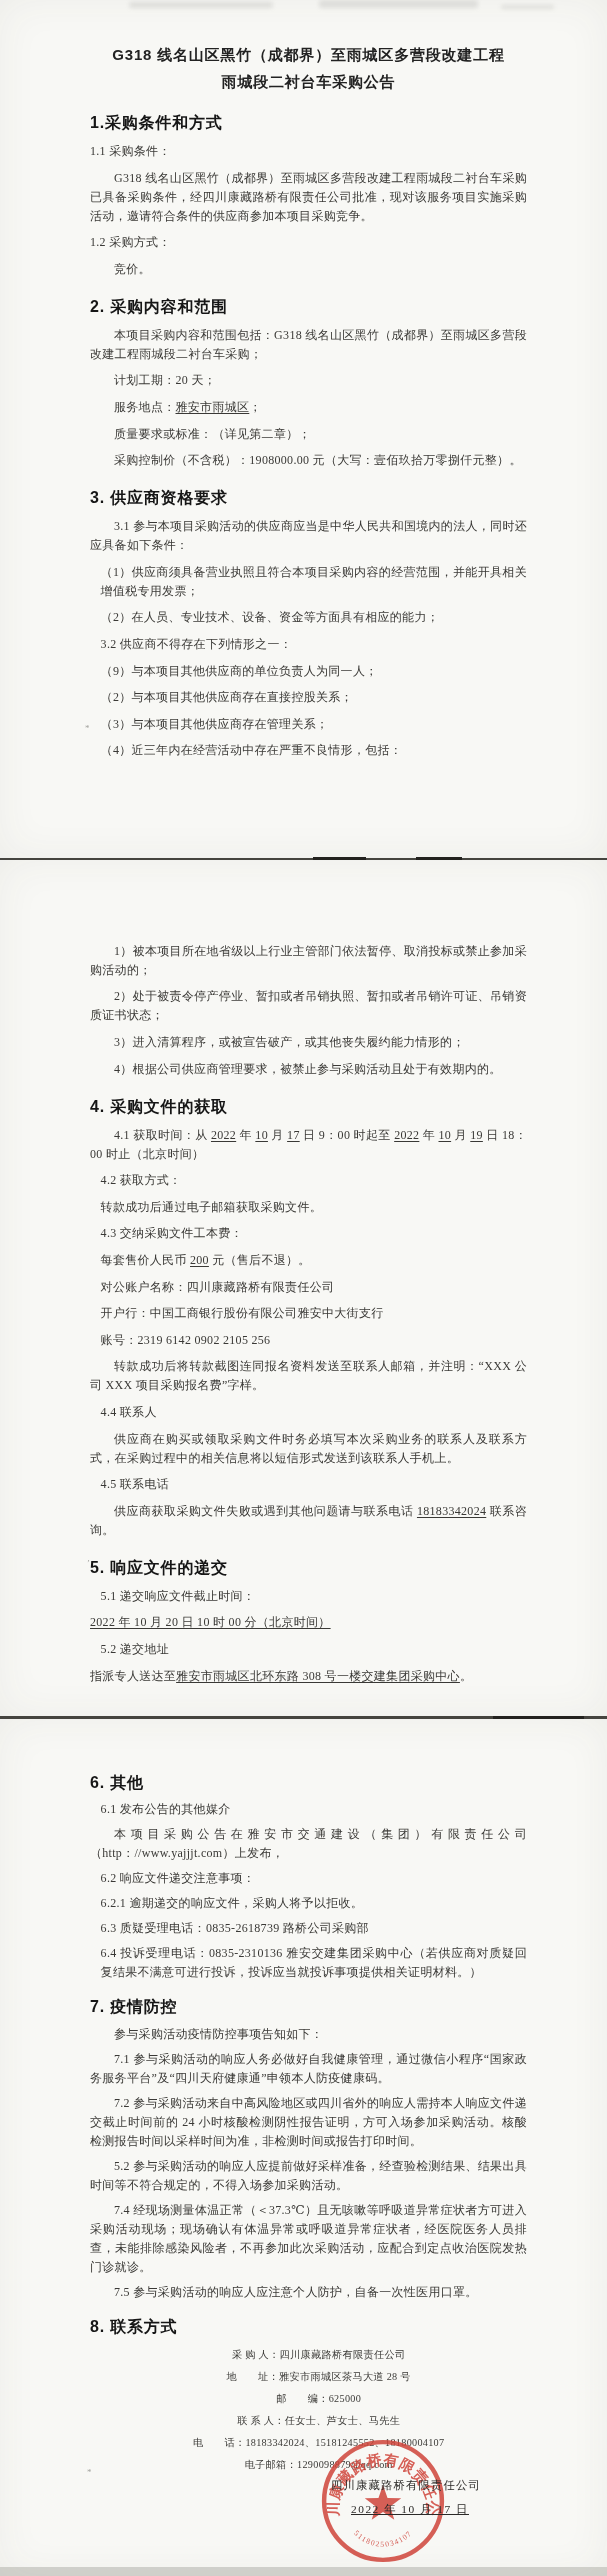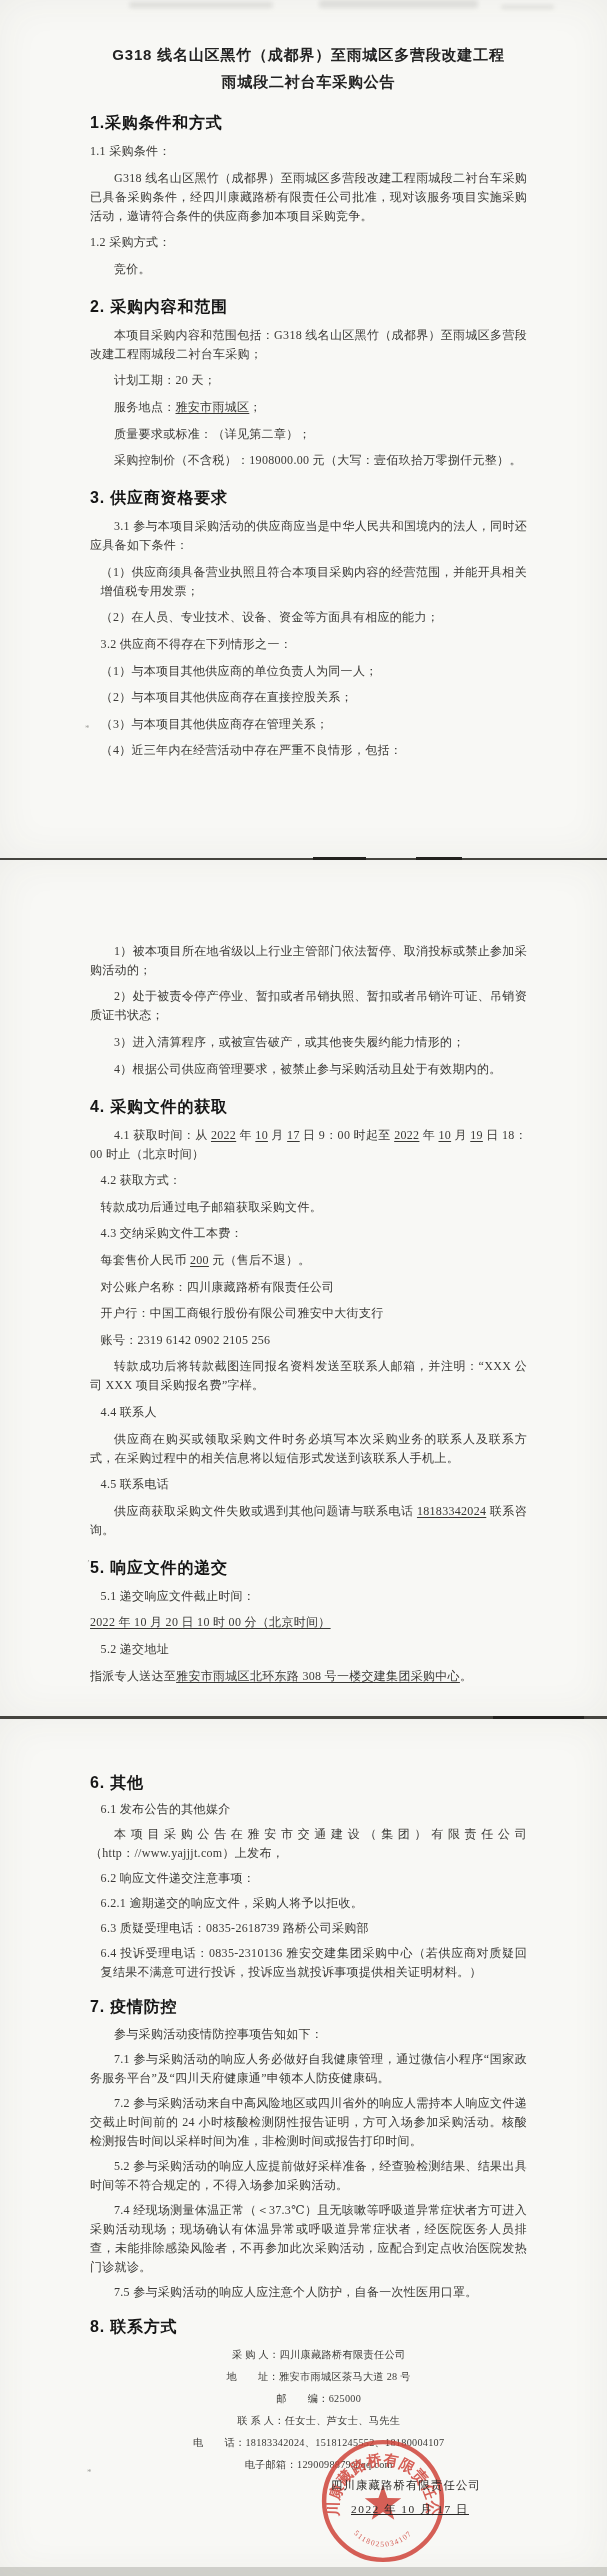--- a/index.html
+++ b/index.html
@@ -78,21 +78,21 @@
     <p class="p ind">计划工期：20 天；</p>
     <p class="p ind"><span>服务地点：</span><span class="u">雅安市雨城区</span><span>；</span></p>
     <p class="p ind">质量要求或标准：（详见第二章）；</p>
     <p class="p ind">采购控制价（不含税）：1908000.00 元（大写：壹佰玖拾万零捌仟元整）。</p>
 
     <h2 class="sh">3. 供应商资格要求</h2>
     <p class="p ind">3.1 参与本项目采购活动的供应商应当是中华人民共和国境内的法人，同时还应具备如下条件：</p>
     <p class="p i1">（1）供应商须具备营业执照且符合本项目采购内容的经营范围，并能开具相关增值税专用发票；</p>
     <p class="p i1">（2）在人员、专业技术、设备、资金等方面具有相应的能力；</p>
     <p class="p i1">3.2 供应商不得存在下列情形之一：</p>
-    <p class="p i1">（1）与本项目其他供应商的单位负责人为同一人；</p>
+    <p class="p i1">（9）与本项目其他供应商的单位负责人为同一人；</p>
     <p class="p i1">（2）与本项目其他供应商存在直接控股关系；</p>
     <p class="p i1">（3）与本项目其他供应商存在管理关系；</p>
     <p class="p i1">（4）近三年内在经营活动中存在严重不良情形，包括：</p>
 
     <span class="mark" style="left:85px;top:723px;">*</span>
   </div>
 
   <div class="sep">
     <span class="dash" style="left:313px;width:53px;"></span>
     <span class="dash" style="left:416px;width:46px;"></span>

